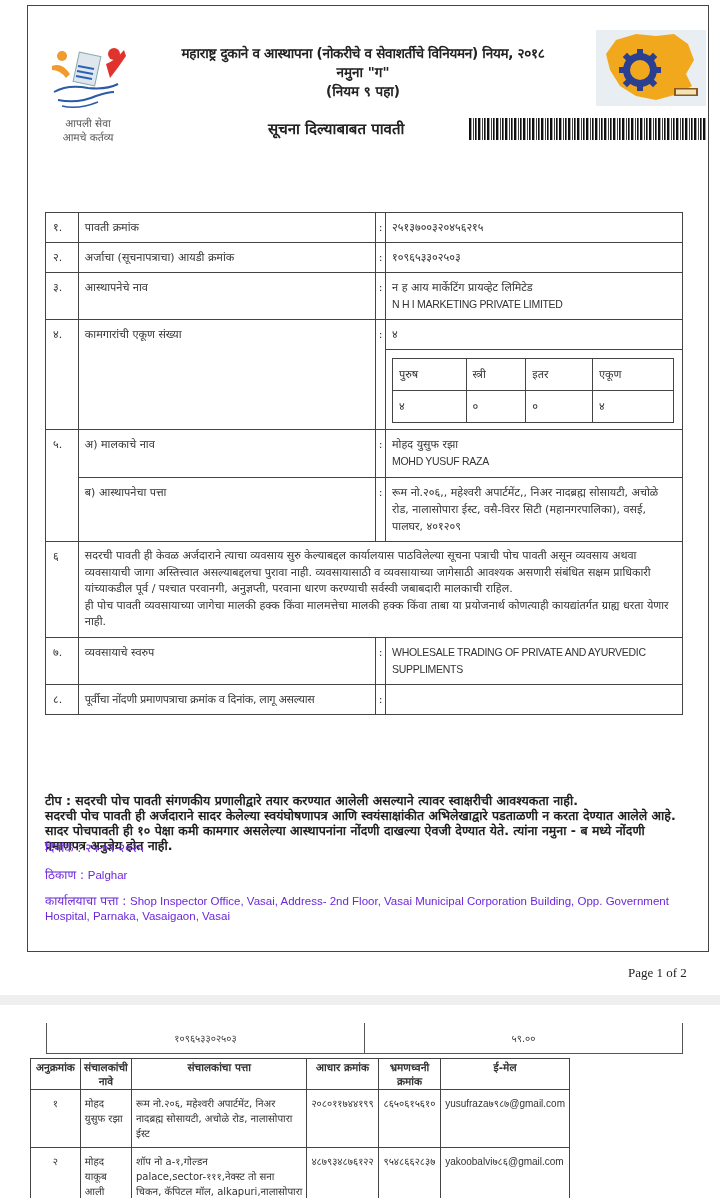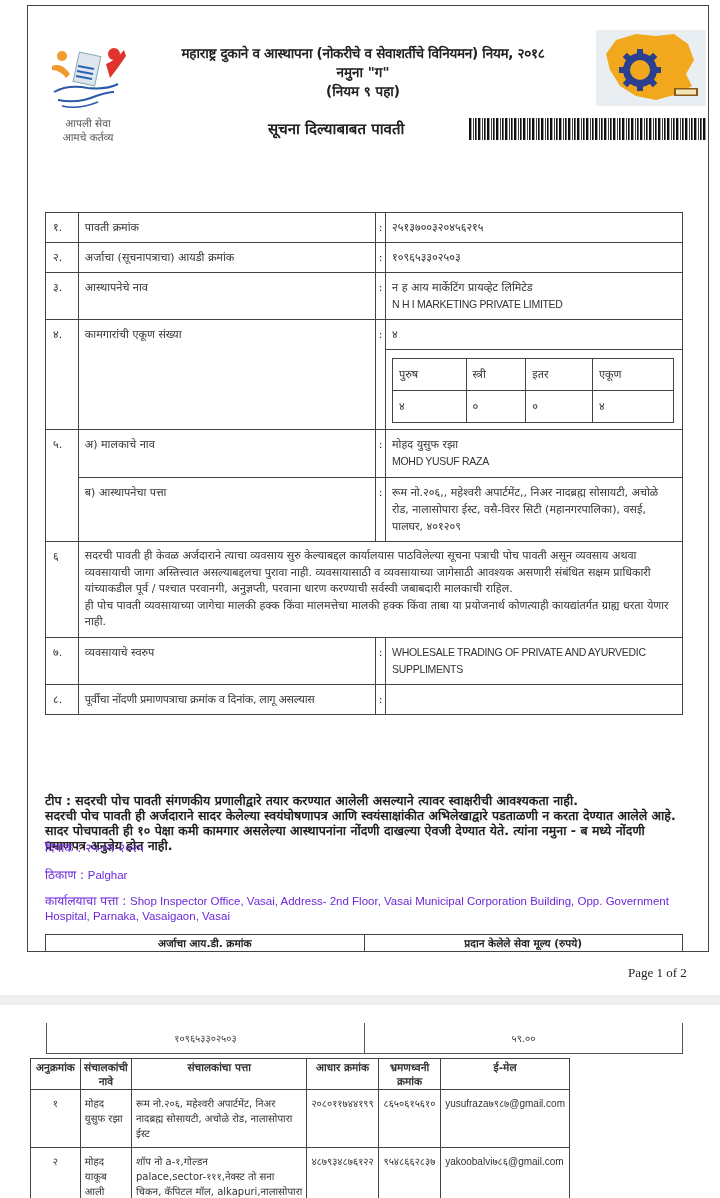--- a/index.html
+++ b/index.html
@@ -284,28 +284,20 @@
   </div>
   <div class="meta" style="top:868px">
     <span>ठिकाण :</span>
     <span class="en2">Palghar</span>
   </div>
   <div class="meta" style="top:894px;width:640px">
     <span>कार्यालयाचा पत्ता :</span>
     <span class="en2">Shop Inspector Office, Vasai, Address- 2nd Floor, Vasai Municipal Corporation Building, Opp. Government Hospital, Parnaka, Vasaigaon, Vasai</span>
   </div>
 
-  <table class="fee">
-    <tbody>
-        <tr>
-      <td style="width:50%">अर्जाचा आय.डी. क्रमांक</td>
-      <td>प्रदान केलेले सेवा मूल्य (रुपये)</td>
-    </tr>
-  </tbody>
-    </table>
 
   <div class="page-num">Page 1 of 2</div>
 </div>
 
 <div class="gap"></div>
 
 <div class="page2">
   <table class="fee2">
     <tbody>
         <tr>

